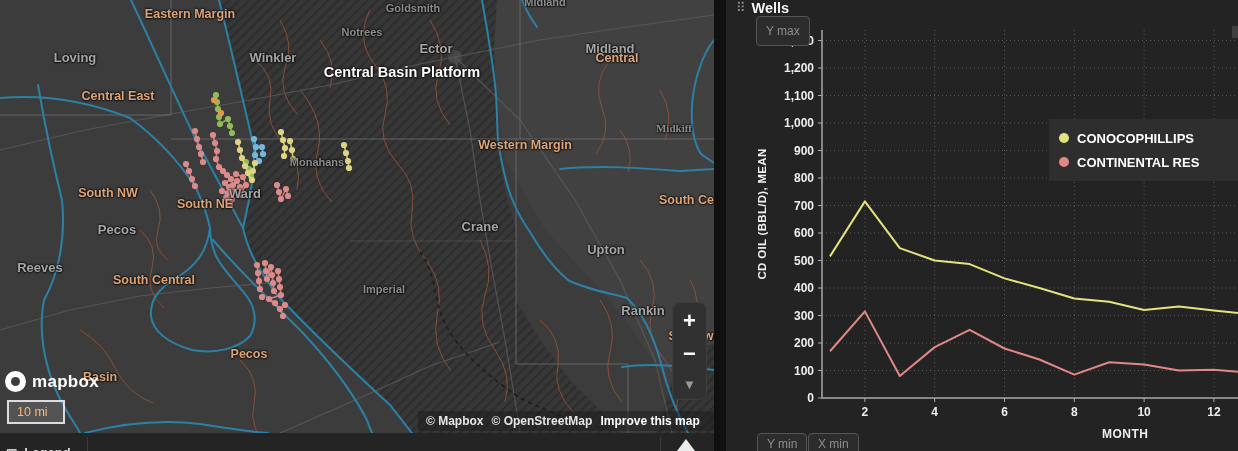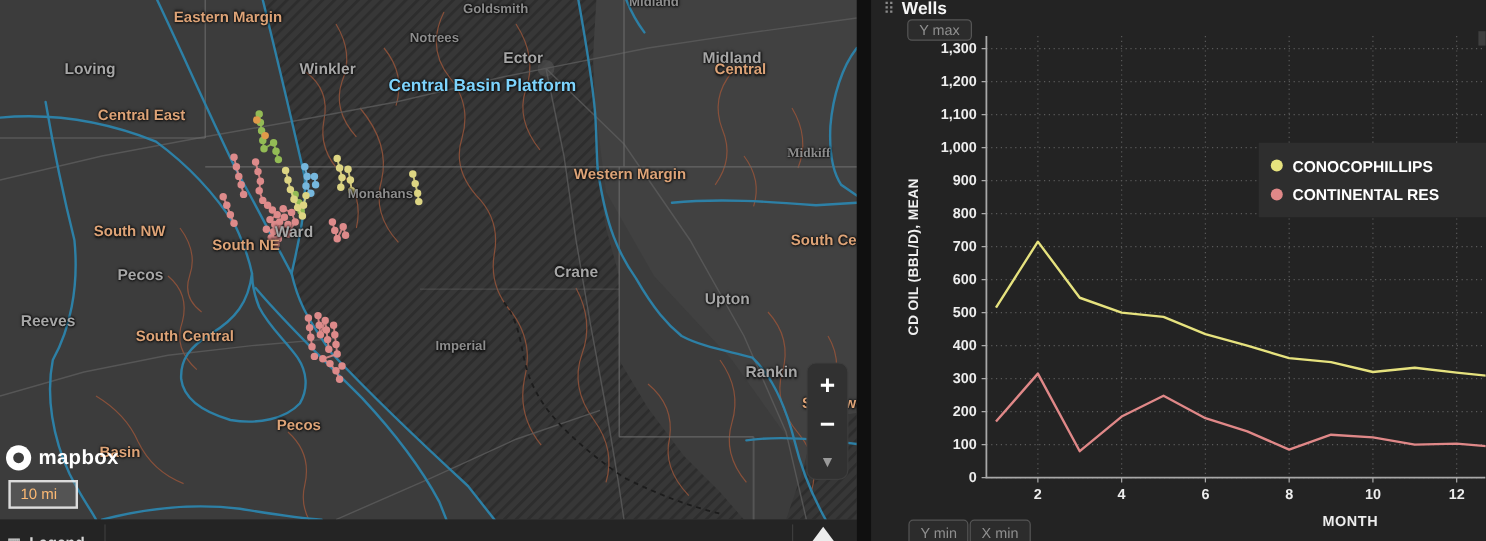--- a/index.html
+++ b/index.html
@@ -8,21 +8,21 @@
          font-family:"Liberation Sans",sans-serif;}
   
   #map-area{position:absolute;left:0;top:0;width:714px;height:433px;overflow:hidden;background:#3c3c3c;}
   #map-svg{position:absolute;left:0;top:0;}
   #map-labels{position:absolute;left:0;top:0;width:714px;height:433px;z-index:2;pointer-events:none;overflow:hidden;}
   .lbl{position:absolute;transform:translate(-50%,-50%);white-space:nowrap;font-weight:bold;
        text-shadow:0 1px 2px rgba(0,0,0,.85),0 -1px 2px rgba(0,0,0,.6),1px 0 2px rgba(0,0,0,.6);}
   .lbl.county{color:#a6a6a6;font-size:13px;}
   .lbl.place{color:#8d8d8d;font-size:11px;}
   .lbl.zone{color:#dda377;font-size:12.5px;}
-  .lbl.basin{color:#7dd3fc;font-size:14.5px;}
+  .lbl.basin{color:#ffffff;font-size:14.5px;}
   
   #mapbox-logo{position:absolute;left:5px;top:371px;z-index:3;display:flex;align-items:center;gap:6px;}
   #mapbox-logo .circ{width:21px;height:21px;border-radius:50%;background:#fff;position:relative;}
   #mapbox-logo .circ:after{content:"";position:absolute;left:6px;top:6px;width:9px;height:9px;
       background:#3c3c3c;border-radius:50%;}
   #mapbox-logo .wordmark{color:#fff;font-size:17px;font-weight:bold;letter-spacing:.3px;}
   #scalebar{position:absolute;left:7px;top:400px;width:58px;height:24px;z-index:3;
       background:rgba(130,130,130,.35);border:2px solid rgba(255,255,255,.8);
       color:#fdba74;font-size:12.5px;font-weight:normal;display:flex;align-items:center;padding-left:8px;}
   #attribution{position:absolute;left:418px;top:411px;width:296px;height:20px;z-index:3;
@@ -43,21 +43,21 @@
   #legend-toggle .box-icon{color:#c8c8c8;font-size:12px;}
   #bottombar-chevron{position:absolute;left:676px;top:5px;}
   
   #divider{position:absolute;left:714px;top:0;width:12px;height:451px;background:#101010;}
   
   #panel{position:absolute;left:726px;top:0;width:512px;height:451px;background:#232323;}
   #panel-title-row{position:absolute;left:10px;top:0;display:flex;gap:6px;align-items:center;z-index:3;}
   #drag-handle{color:#8a8a8a;font-size:13px;line-height:16px;cursor:grab;}
   #panel-title{color:#f5f5f5;font-size:14.5px;font-weight:bold;}
   .axis-btn{position:absolute;z-index:3;background:#2c2c2c;border:1px solid #555;border-radius:4px;
-      color:#8f8f8f;font-size:12px;font-family:inherit;padding:1px 9px;height:18px;line-height:14px;cursor:text;}
+      color:#8f8f8f;font-size:12px;font-family:inherit;padding:1px 9px;height:30px;line-height:14px;cursor:text;}
   #ymax-btn{left:30px;top:16px;}
   #ymin-btn{left:31px;top:433px;height:22px;}
   #xmin-btn{left:82px;top:433px;height:22px;}
   #chart-svg{position:absolute;left:0;top:0;}
   #chart-svg text{font-family:"Liberation Sans",sans-serif;font-weight:bold;fill:#ededed;font-size:12px;}
   #y-axis-title{position:absolute;left:-43px;top:207px;width:160px;height:14px;text-align:center;
       transform:rotate(-90deg);color:#f0f0f0;font-size:11.5px;font-weight:bold;letter-spacing:.3px;z-index:2;}
   #x-axis-title{position:absolute;left:376px;top:427px;color:#ededed;font-size:12px;font-weight:bold;letter-spacing:.5px;text-align:right;}
   #chart-legend{position:absolute;left:323px;top:119px;width:200px;background:#2e2e2e;padding:7px 0 7px 10px;
       z-index:3;overflow:hidden;white-space:nowrap;}
@@ -360,20 +360,25 @@
 
     <div id="mapbox-logo">
       <span class="circ"></span>
       <span class="wordmark">mapbox</span>
     </div>
 
     <div id="scalebar">
       <span>10 mi</span>
     </div>
 
+    <div id="attribution">
+      <span>© Mapbox</span>
+      <span>© OpenStreetMap</span>
+      <span class="improve">Improve this map</span>
+    </div>
 
     <div id="zoomctrl">
       <div class="zbtn">+</div>
       <div class="zbtn">−</div>
       <div class="zbtn expand">▼</div>
     </div>
   </div>
 
   <div id="map-bottombar">
     <div class="vdiv" style="left:87px"></div>

